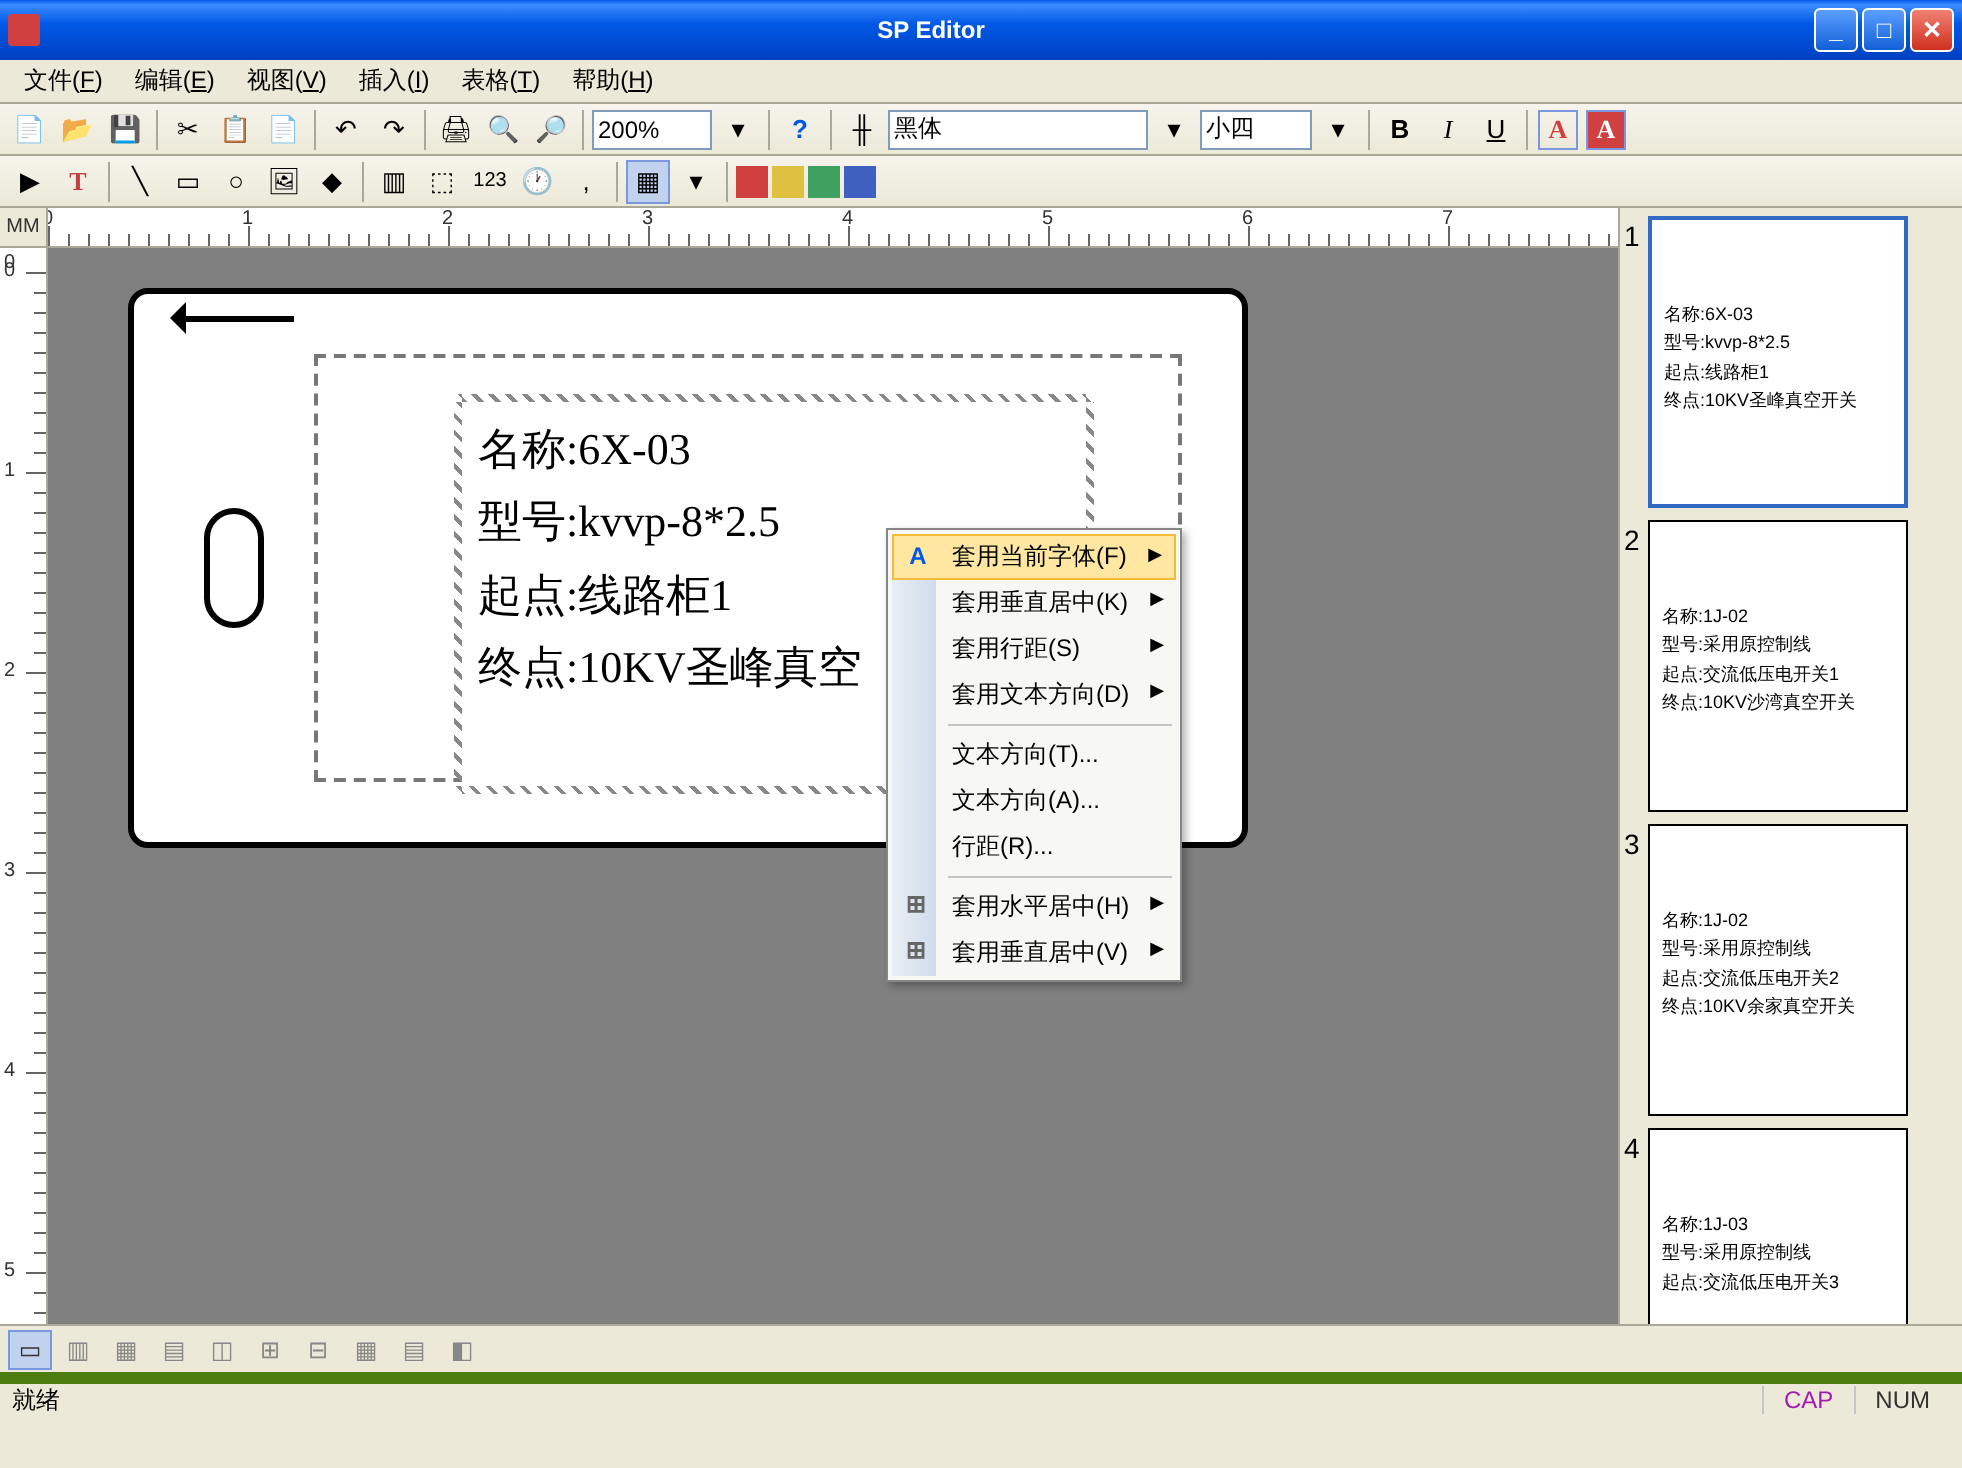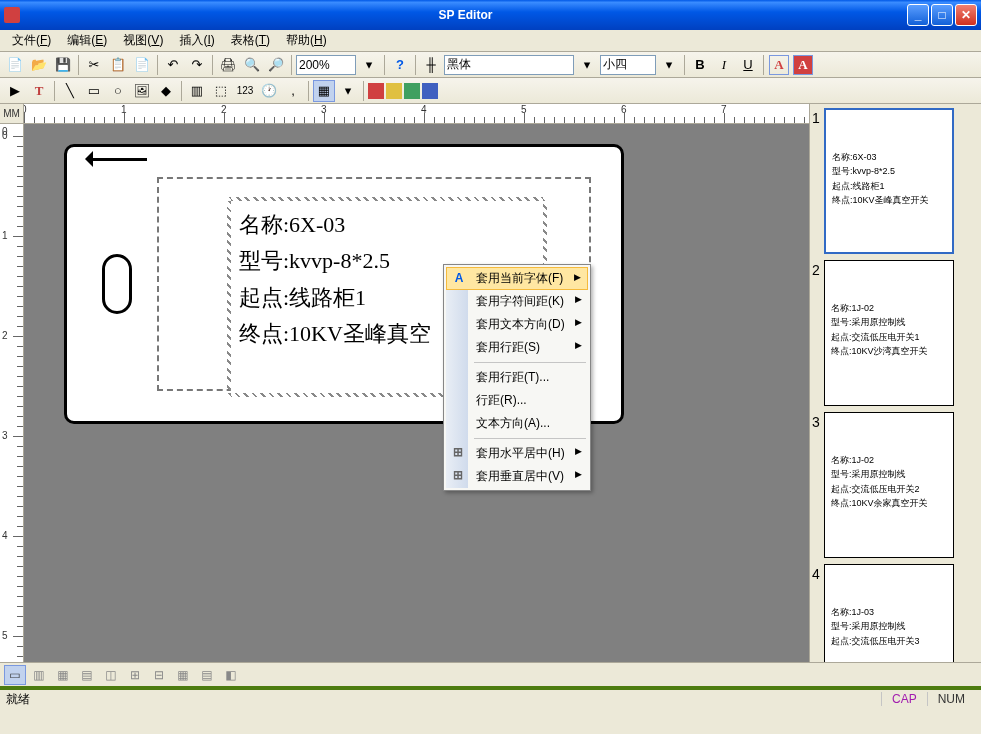--- a/index.html
+++ b/index.html
@@ -80,21 +80,21 @@
 .thumb-num { width: 12px; font-size: 14px; padding-top: 2px; }
 .thumb-box { width: 130px; height: 146px; background: white; border: 1px solid #000; padding: 40px 6px 6px; font-size: 9px; line-height: 1.6; }
 .thumb-box.selected { border: 2px solid #316ac5; }
 
 
 .bottom-tabs { height: 24px; background: #ece9d8; border-top: 1px solid #aca899; display: flex; align-items: center; padding: 0 4px; gap: 2px; }
 .bottom-tabs .btab { width: 22px; height: 20px; border: 1px solid transparent; display: flex; align-items: center; justify-content: center; color: #888; }
 .bottom-tabs .btab.active { border: 1px solid #7a98df; background: #c1d2ee; color: #333; }
 
 
-.statusbar { height: 22px; background: #ece9d8; border-top: 4px solid #4d7c0f; display: flex; align-items: center; padding: 0 6px; font-size: 12px; }
+.statusbar { height: 22px; background: #ece9d8; border-top: 6px solid #4d7c0f; display: flex; align-items: center; padding: 0 6px; font-size: 12px; }
 .statusbar .status-text { flex: 1; }
 .statusbar .status-cell { padding: 0 10px; color: #a21caf; border-left: 1px solid #c5c5c5; }
 </style>
 </head>
 <body>
 
 <div class="titlebar">
   <div class="app-icon"></div>
   <div class="title">SP Editor</div>
   <div class="window-controls">
@@ -346,27 +346,27 @@
               <div>起点:线路柜1</div>
               <div>终点:10KV圣峰真空</div>
             </div>
           </div>
         </div>
 
         <div class="ctx-menu" style="left:419px;top:140px;width:148px">
           <div class="icon-col"></div>
           <div id="ctx-main">
               <div class="ctx-item has-sub highlight">套用当前字体(F)<span class="ctx-icon" style="color: rgb(0, 88, 230); font-weight: bold;">A</span></div>
-              <div class="ctx-item has-sub">套用字符间距(K)</div>
+              <div class="ctx-item has-sub">套用垂直居中(K)</div>
+              <div class="ctx-item has-sub">套用行距(S)</div>
               <div class="ctx-item has-sub">套用文本方向(D)</div>
-              <div class="ctx-item has-sub">套用行距(S)</div>
               <div class="ctx-sep"></div>
-              <div class="ctx-item">套用行距(T)...</div>
+              <div class="ctx-item">文本方向(T)...</div>
+              <div class="ctx-item">文本方向(A)...</div>
               <div class="ctx-item">行距(R)...</div>
-              <div class="ctx-item">文本方向(A)...</div>
               <div class="ctx-sep"></div>
               <div class="ctx-item has-sub">套用水平居中(H)<span class="ctx-icon" style="color: rgb(102, 102, 102); font-weight: bold;">⊞</span></div>
               <div class="ctx-item has-sub">套用垂直居中(V)<span class="ctx-icon" style="color: rgb(102, 102, 102); font-weight: bold;">⊞</span></div>
             </div>
         </div>
       </div>
     </div>
   </div>
 
   <div class="thumb-panel" id="thumbs">

